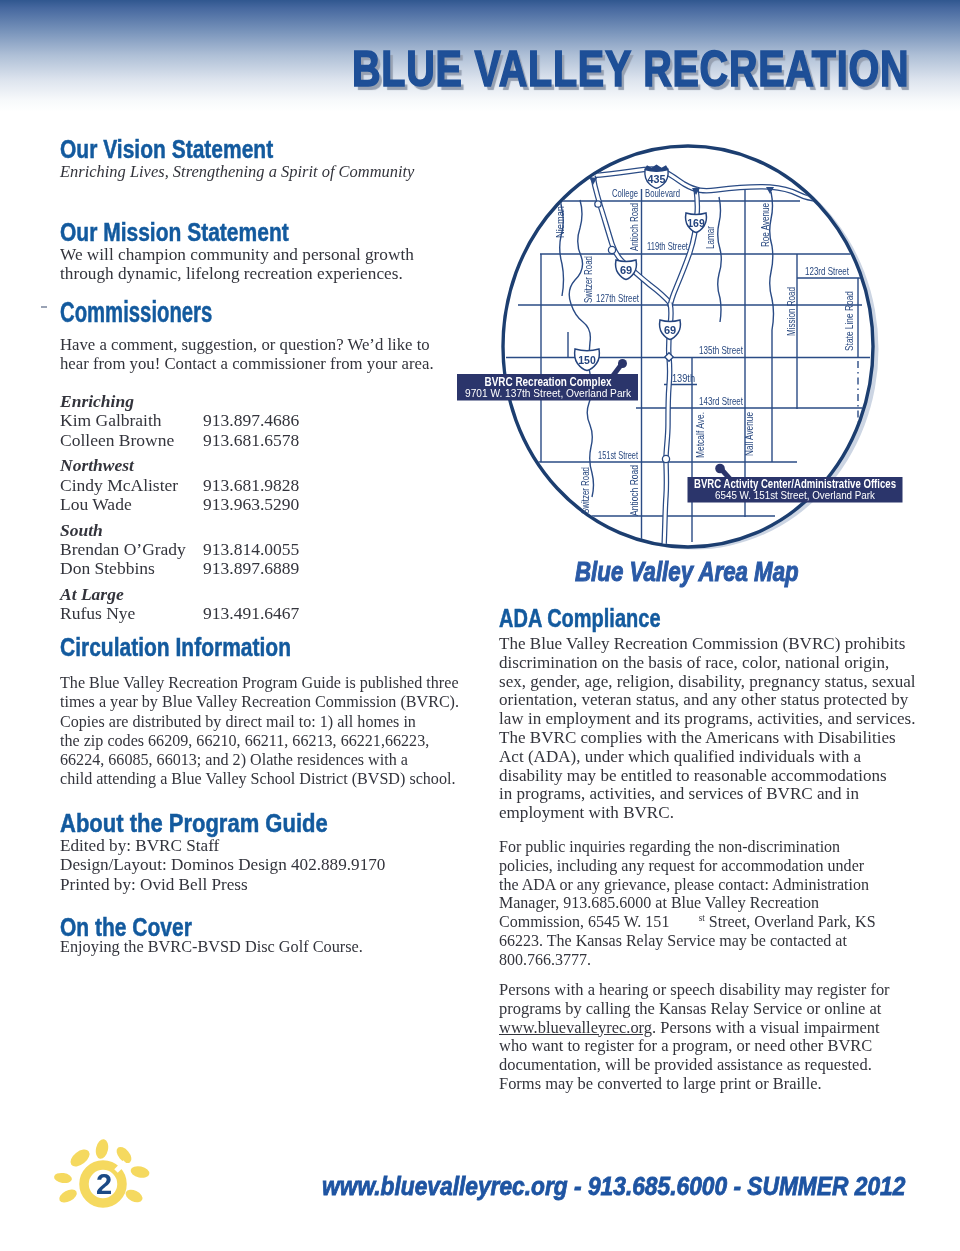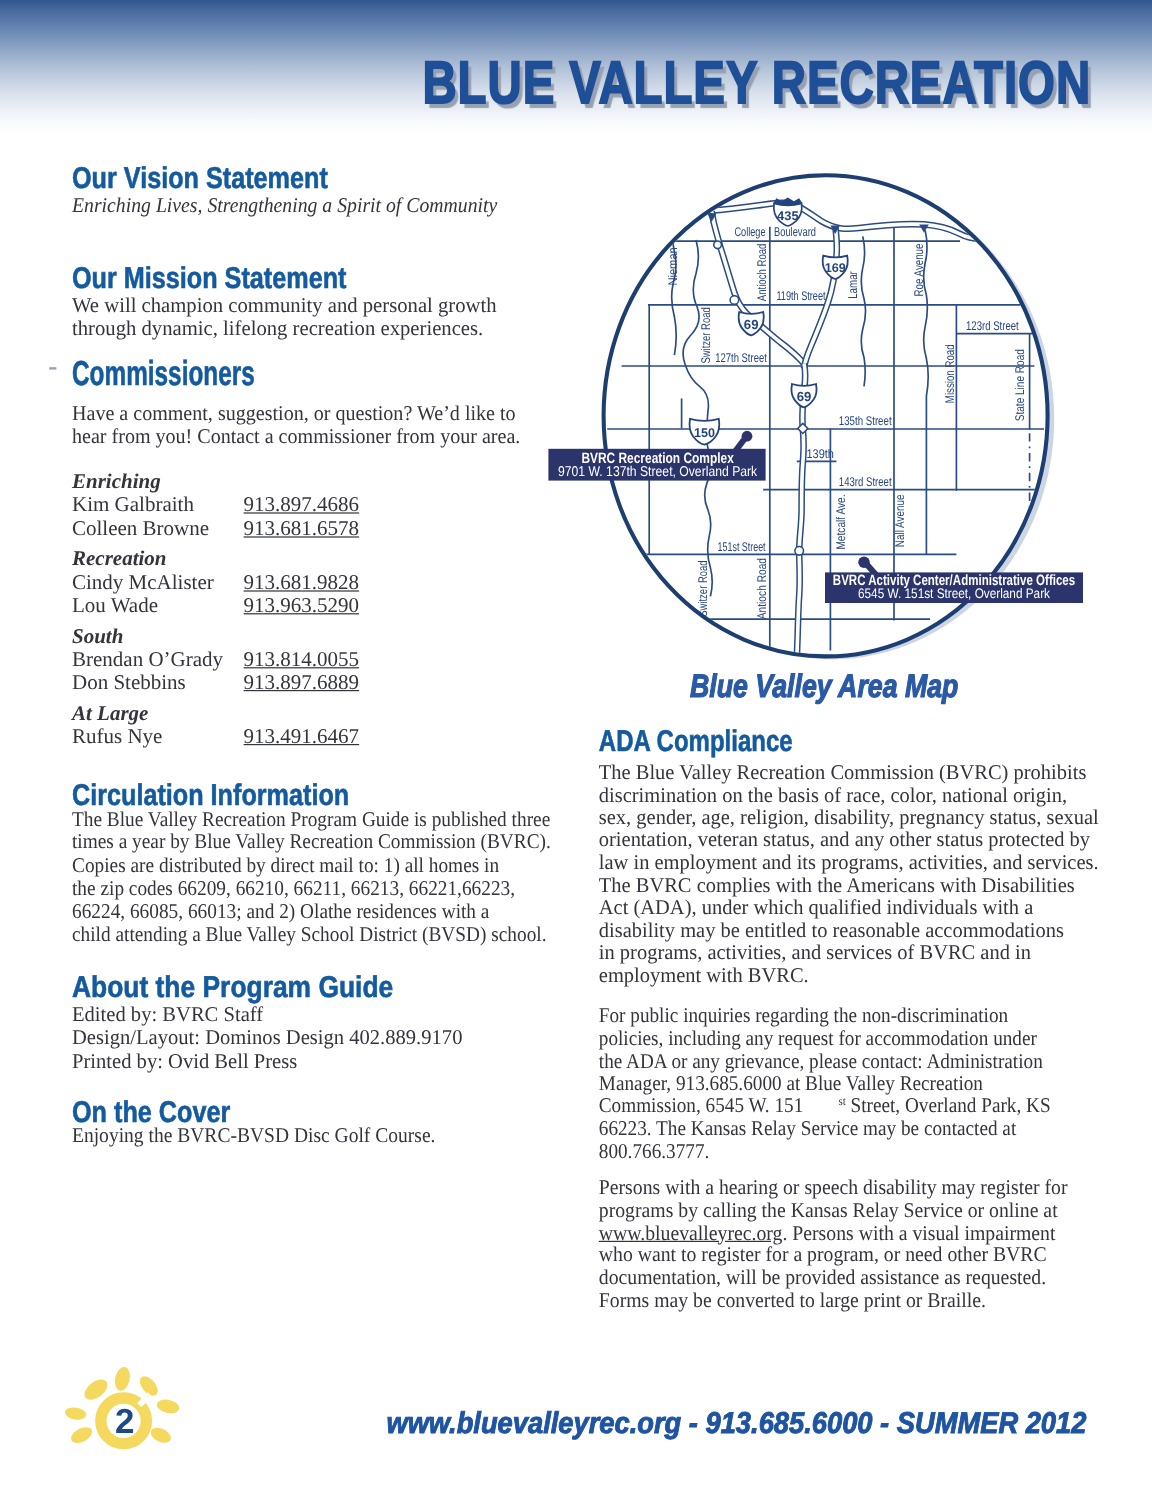--- a/index.html
+++ b/index.html
@@ -33,43 +33,43 @@
 
 <div class="abs" style="left:60px;top:296px;"><span class="h" style="font-size:29px;transform:scaleX(0.70);">Commissioners</span></div>
 
 <div class="abs body" style="left:60px;top:335px;transform:scaleX(0.955);transform-origin:0 0;">Have a comment, suggestion, or question? We’d like to<br>hear from you! Contact a commissioner from your area.</div>
 
 <div class="abs body" style="left:60px;top:392px;line-height:19.3px;">
   <span class="bi">Enriching</span><br>
   Kim Galbraith<br>
   Colleen Browne<br>
   <span style="display:block;height:6.5px;"></span>
-  <span class="bi">Recreation</span><br>
+  <span class="bi">Northwest</span><br>
   Cindy McAlister<br>
   Lou Wade<br>
   <span style="display:block;height:6.5px;"></span>
   <span class="bi">South</span><br>
   Brendan O’Grady<br>
   Don Stebbins<br>
   <span style="display:block;height:6.5px;"></span>
   <span class="bi">At Large</span><br>
   Rufus Nye
 </div>
 
-<div class="abs body" style="left:203px;top:392px;line-height:19.3px;text-decoration:underline;">
+<div class="abs body" style="left:203px;top:392px;line-height:19.3px;">
   <br>913.897.4686<br>913.681.6578<br>
   <span style="display:block;height:6.5px;"></span>
   <br>913.681.9828<br>913.963.5290<br>
   <span style="display:block;height:6.5px;"></span>
   <br>913.814.0055<br>913.897.6889<br>
   <span style="display:block;height:6.5px;"></span>
   <br>913.491.6467
 </div>
 
-<div class="abs" style="left:60px;top:649px;text-decoration:underline;"><span class="h" style="font-size:25px;transform:scaleX(0.84);">Circulation Information</span></div>
+<div class="abs" style="left:60px;top:633px;text-decoration:underline;"><span class="h" style="font-size:25px;transform:scaleX(0.84);">Circulation Information</span></div>
 
 <div class="abs body" style="left:60px;top:673px;line-height:19.3px;transform:scaleX(0.92);transform-origin:0 0;">
 The Blue Valley Recreation Program Guide is published three<br>
 times a year by Blue Valley Recreation Commission (BVRC).<br>
 Copies are distributed by direct mail to: 1) all homes in<br>
 the zip codes 66209, 66210, 66211, 66213, 66221,66223,<br>
 66224, 66085, 66013; and 2) Olathe residences with a<br>
 child attending a Blue Valley School District (BVSD) school.
 </div>
 

